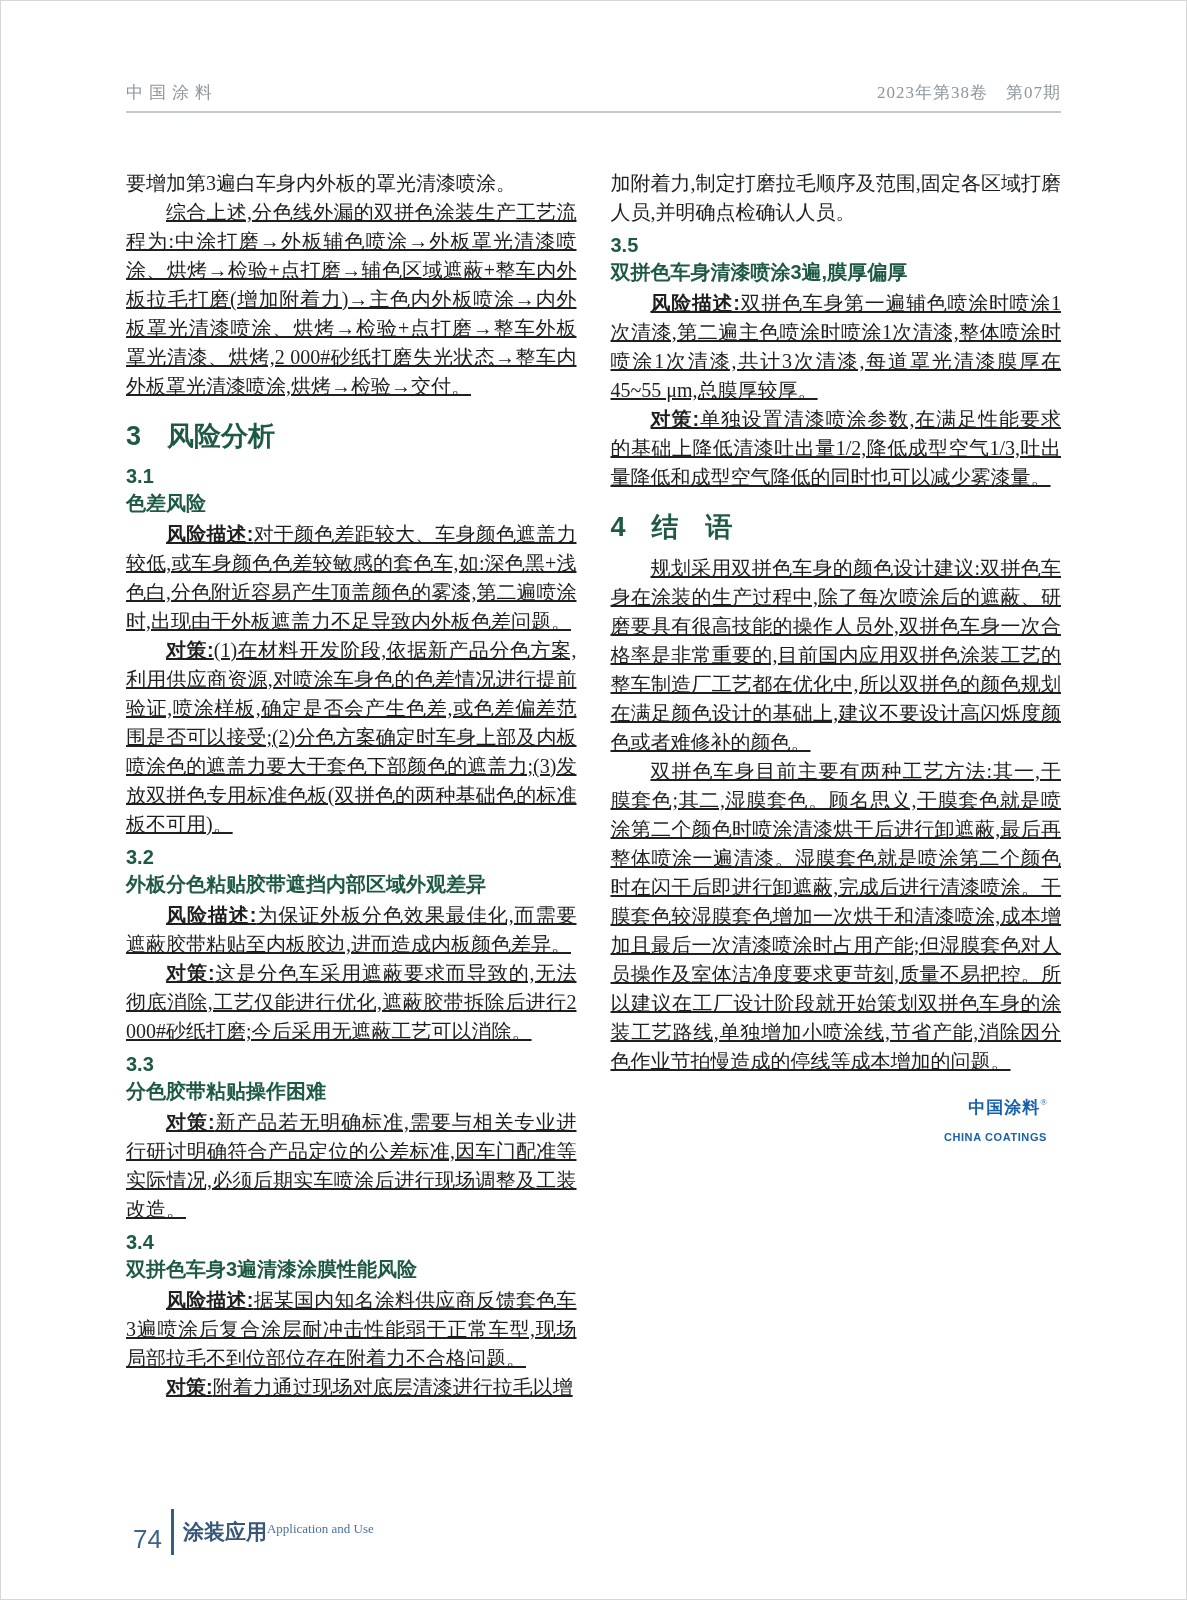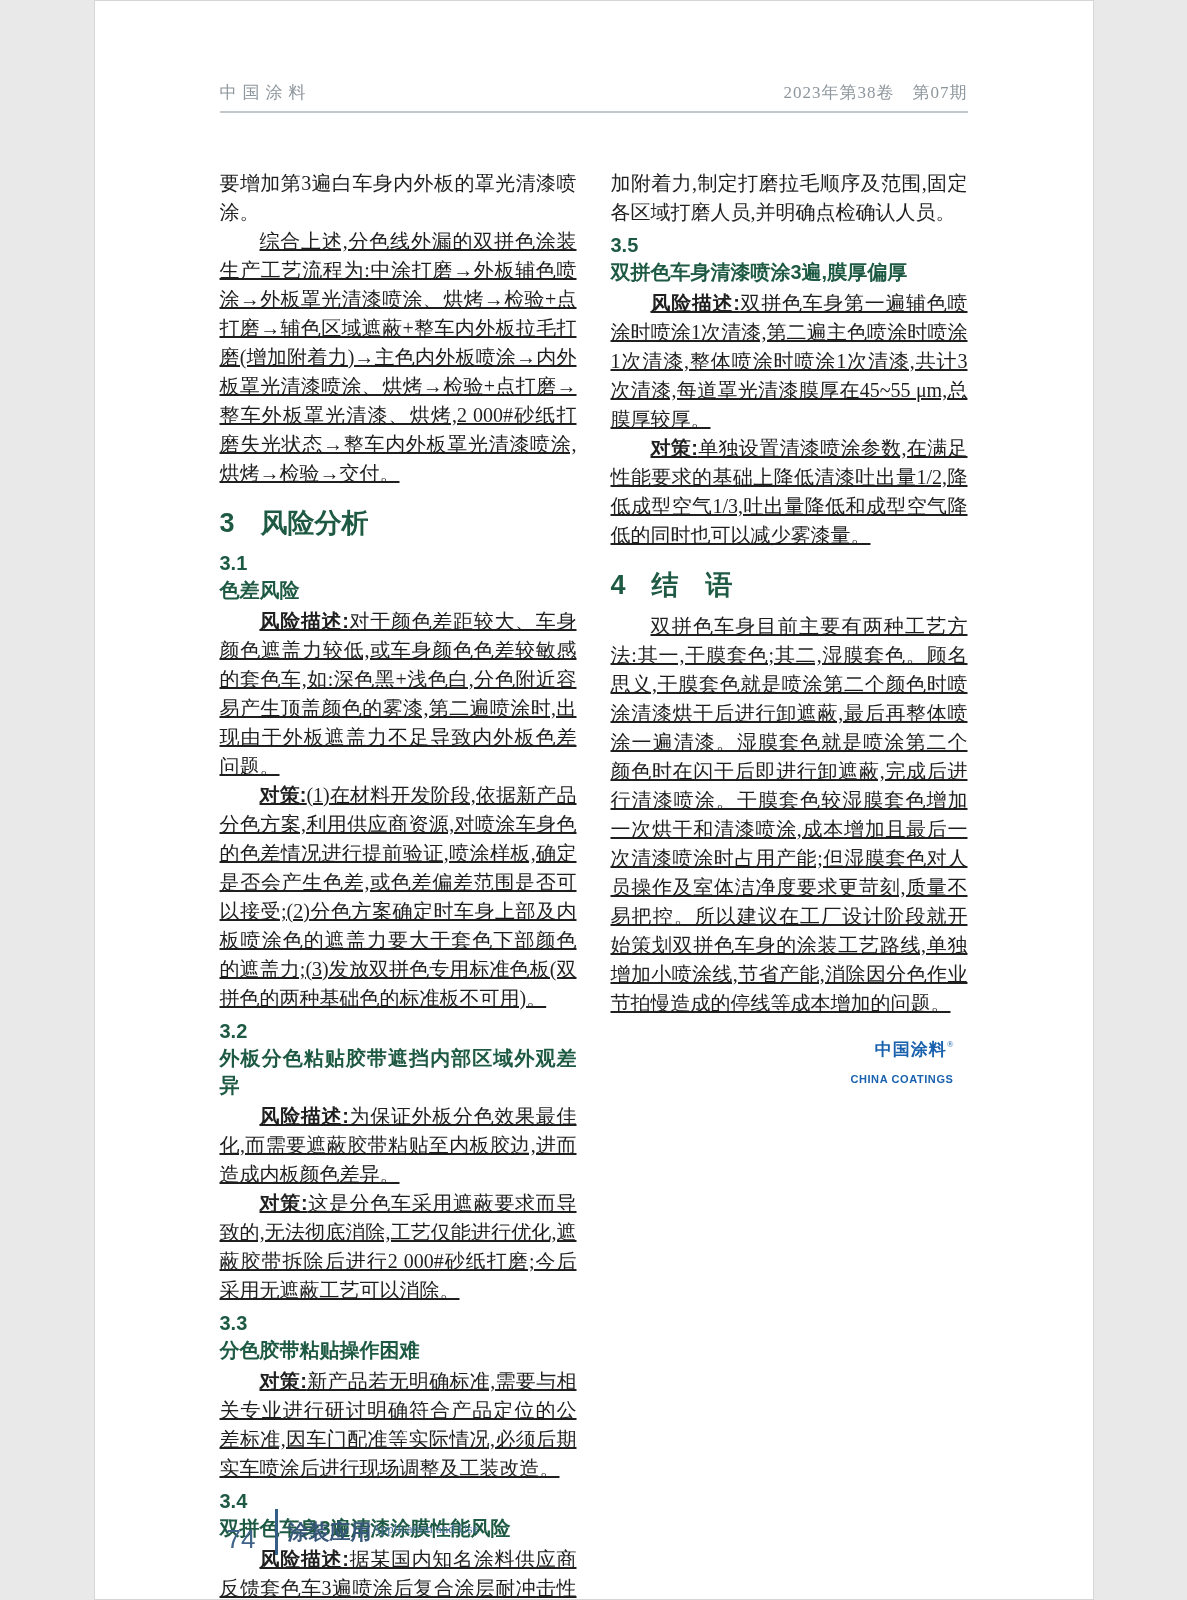--- a/index.html
+++ b/index.html
@@ -1,18 +1,18 @@
 <!DOCTYPE html>
 <html><head>
 <meta charset="utf-8">
 <style>
   html,body { margin:0; padding:0; background:#e9e9e9; }
   .page {
     position:relative;
-    width:1000px; height:1600px;
+    width:1187px; height:1600px;
     margin:0 auto;
     background:#ffffff;
     box-sizing:border-box;
     padding:0 125px;
     font-family:"Liberation Serif","DejaVu Serif",serif;
     color:#1f1f1f;
     overflow:hidden;
     border:1px solid #d6d6d6;
   }
   
@@ -70,21 +70,21 @@
     margin-top:1px;
   }
 
   
   .page-footer {
     position:absolute; left:132px; bottom:44px;
     display:flex; align-items:center;
   }
   .page-num {
     font-family:"Liberation Sans","DejaVu Sans",sans-serif;
-    color:#3f6288; font-size:26px; margin-right:20px;
+    color:#3f6288; font-size:26px; margin-right:9px;
     align-self:flex-end;
   }
   .footer-bar { width:3px; height:46px; background:#355e87; margin-right:9px; }
   .footer-text { display:flex; flex-direction:row; justify-content:center; }
   .footer-cn {
     font-family:"Liberation Sans","DejaVu Sans",sans-serif;
     color:#37577a; font-weight:bold; font-size:21px; line-height:24px;
   }
   .footer-en { color:#4c71a3; font-size:13px; line-height:18px; }
 </style>
@@ -146,20 +146,21 @@
         <span>双拼色车身清漆喷涂3遍,膜厚偏厚</span>
       </h3>
       <p class="para indent"><b class="plabel">风险描述:</b><span>双拼色车身第一遍辅色喷涂时喷涂1次清漆,第二遍主色喷涂时喷涂1次清漆,整体喷涂时喷涂1次清漆,共计3次清漆,每道罩光清漆膜厚在45~55 μm,总膜厚较厚。</span></p>
       <p class="para indent"><b class="plabel">对策:</b><span>单独设置清漆喷涂参数,在满足性能要求的基础上降低清漆吐出量1/2,降低成型空气1/3,吐出量降低和成型空气降低的同时也可以减少雾漆量。</span></p>
 
       <h2 class="sec">
         <span class="num">4</span>
         <span>结　语</span>
       </h2>
 
+      <p class="para indent"><span>规划采用双拼色车身的颜色设计建议:双拼色车身在涂装的生产过程中,除了每次喷涂后的遮蔽、研磨要具有很高技能的操作人员外,双拼色车身一次合格率是非常重要的,目前国内应用双拼色涂装工艺的整车制造厂工艺都在优化中,所以双拼色的颜色规划在满足颜色设计的基础上,建议不要设计高闪烁度颜色或者难修补的颜色。</span></p>
       <p class="para indent"><span>双拼色车身目前主要有两种工艺方法:其一,干膜套色;其二,湿膜套色。顾名思义,干膜套色就是喷涂第二个颜色时喷涂清漆烘干后进行卸遮蔽,最后再整体喷涂一遍清漆。湿膜套色就是喷涂第二个颜色时在闪干后即进行卸遮蔽,完成后进行清漆喷涂。干膜套色较湿膜套色增加一次烘干和清漆喷涂,成本增加且最后一次清漆喷涂时占用产能;但湿膜套色对人员操作及室体洁净度要求更苛刻,质量不易把控。所以建议在工厂设计阶段就开始策划双拼色车身的涂装工艺路线,单独增加小喷涂线,节省产能,消除因分色作业节拍慢造成的停线等成本增加的问题。</span></p>
 
       <div class="brand">
         <div>
           <span class="brand-cn">中国涂料</span><span class="brand-reg">®</span>
         </div>
         <div class="brand-en">CHINA COATINGS</div>
       </div>
     </div>
 

